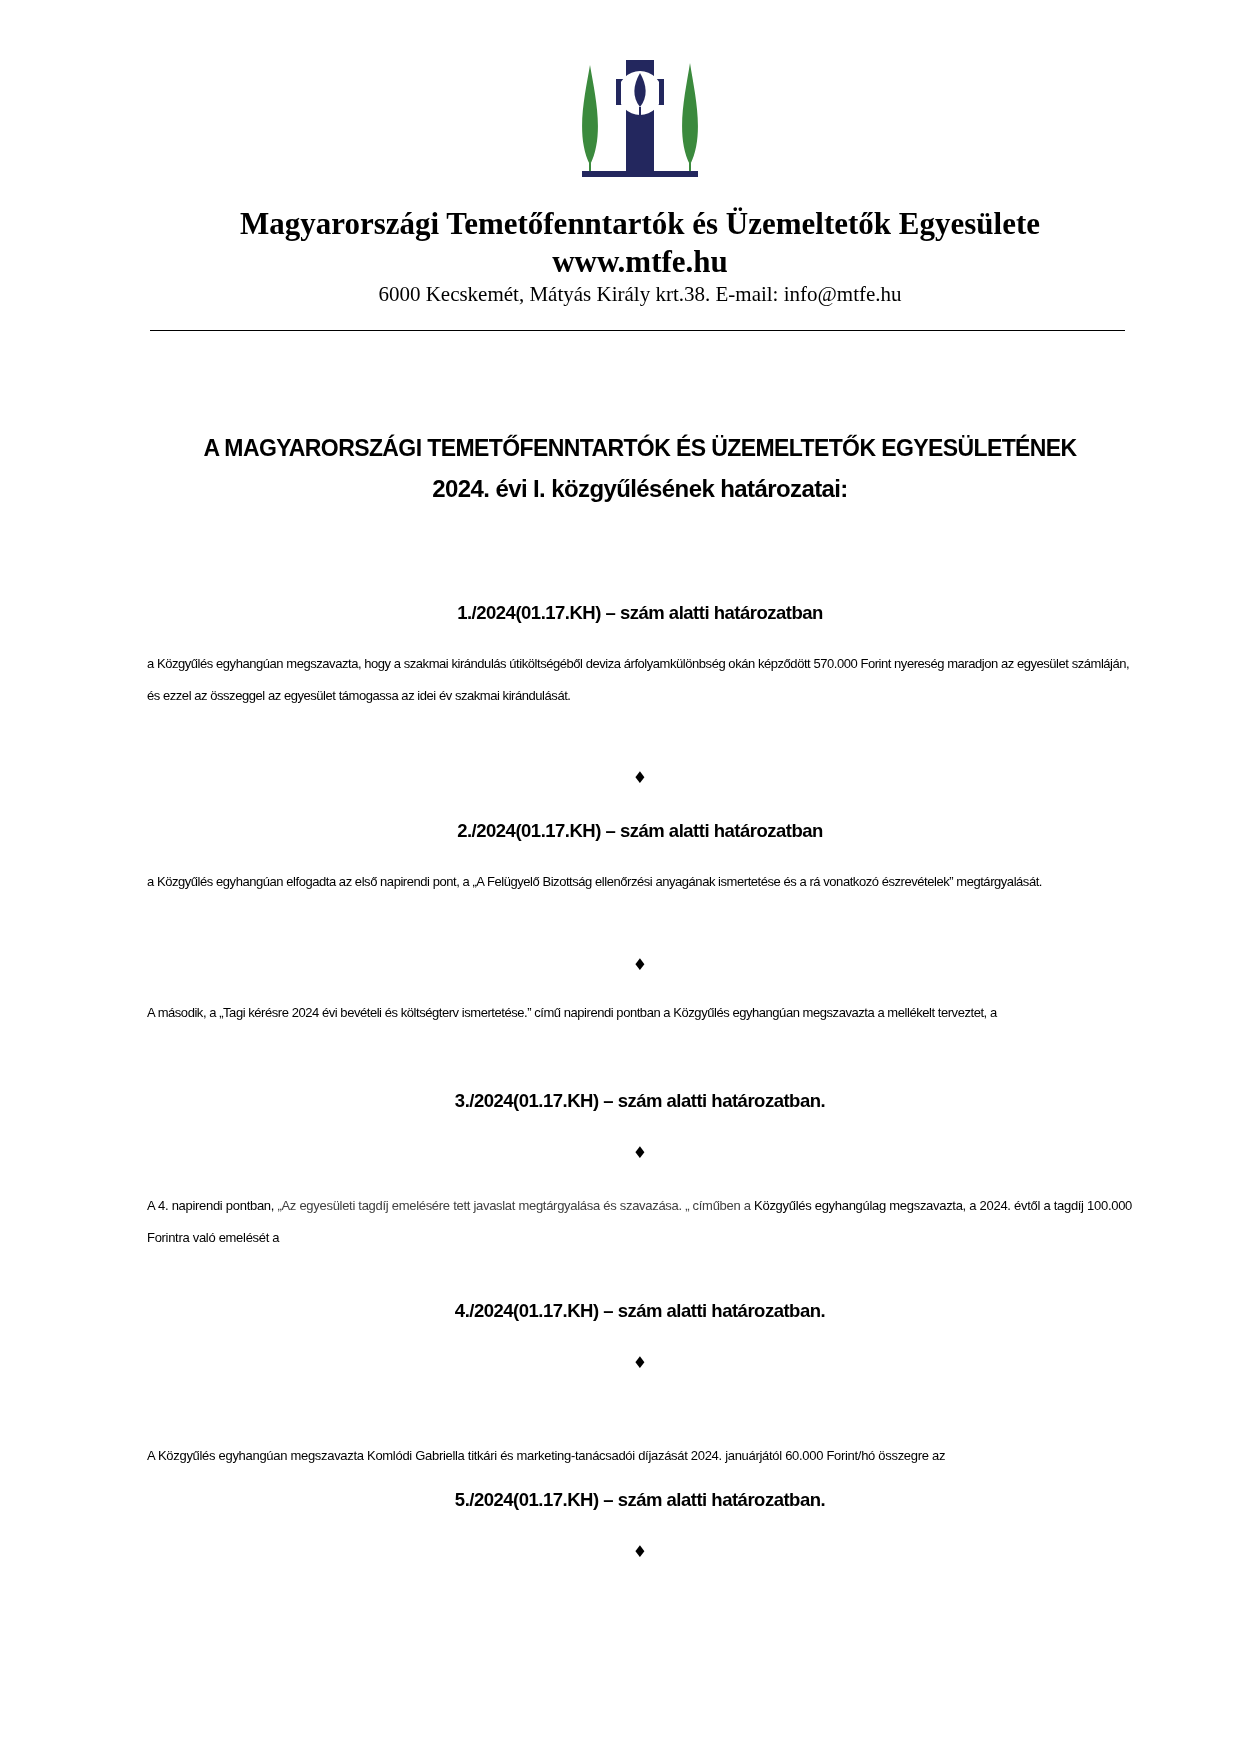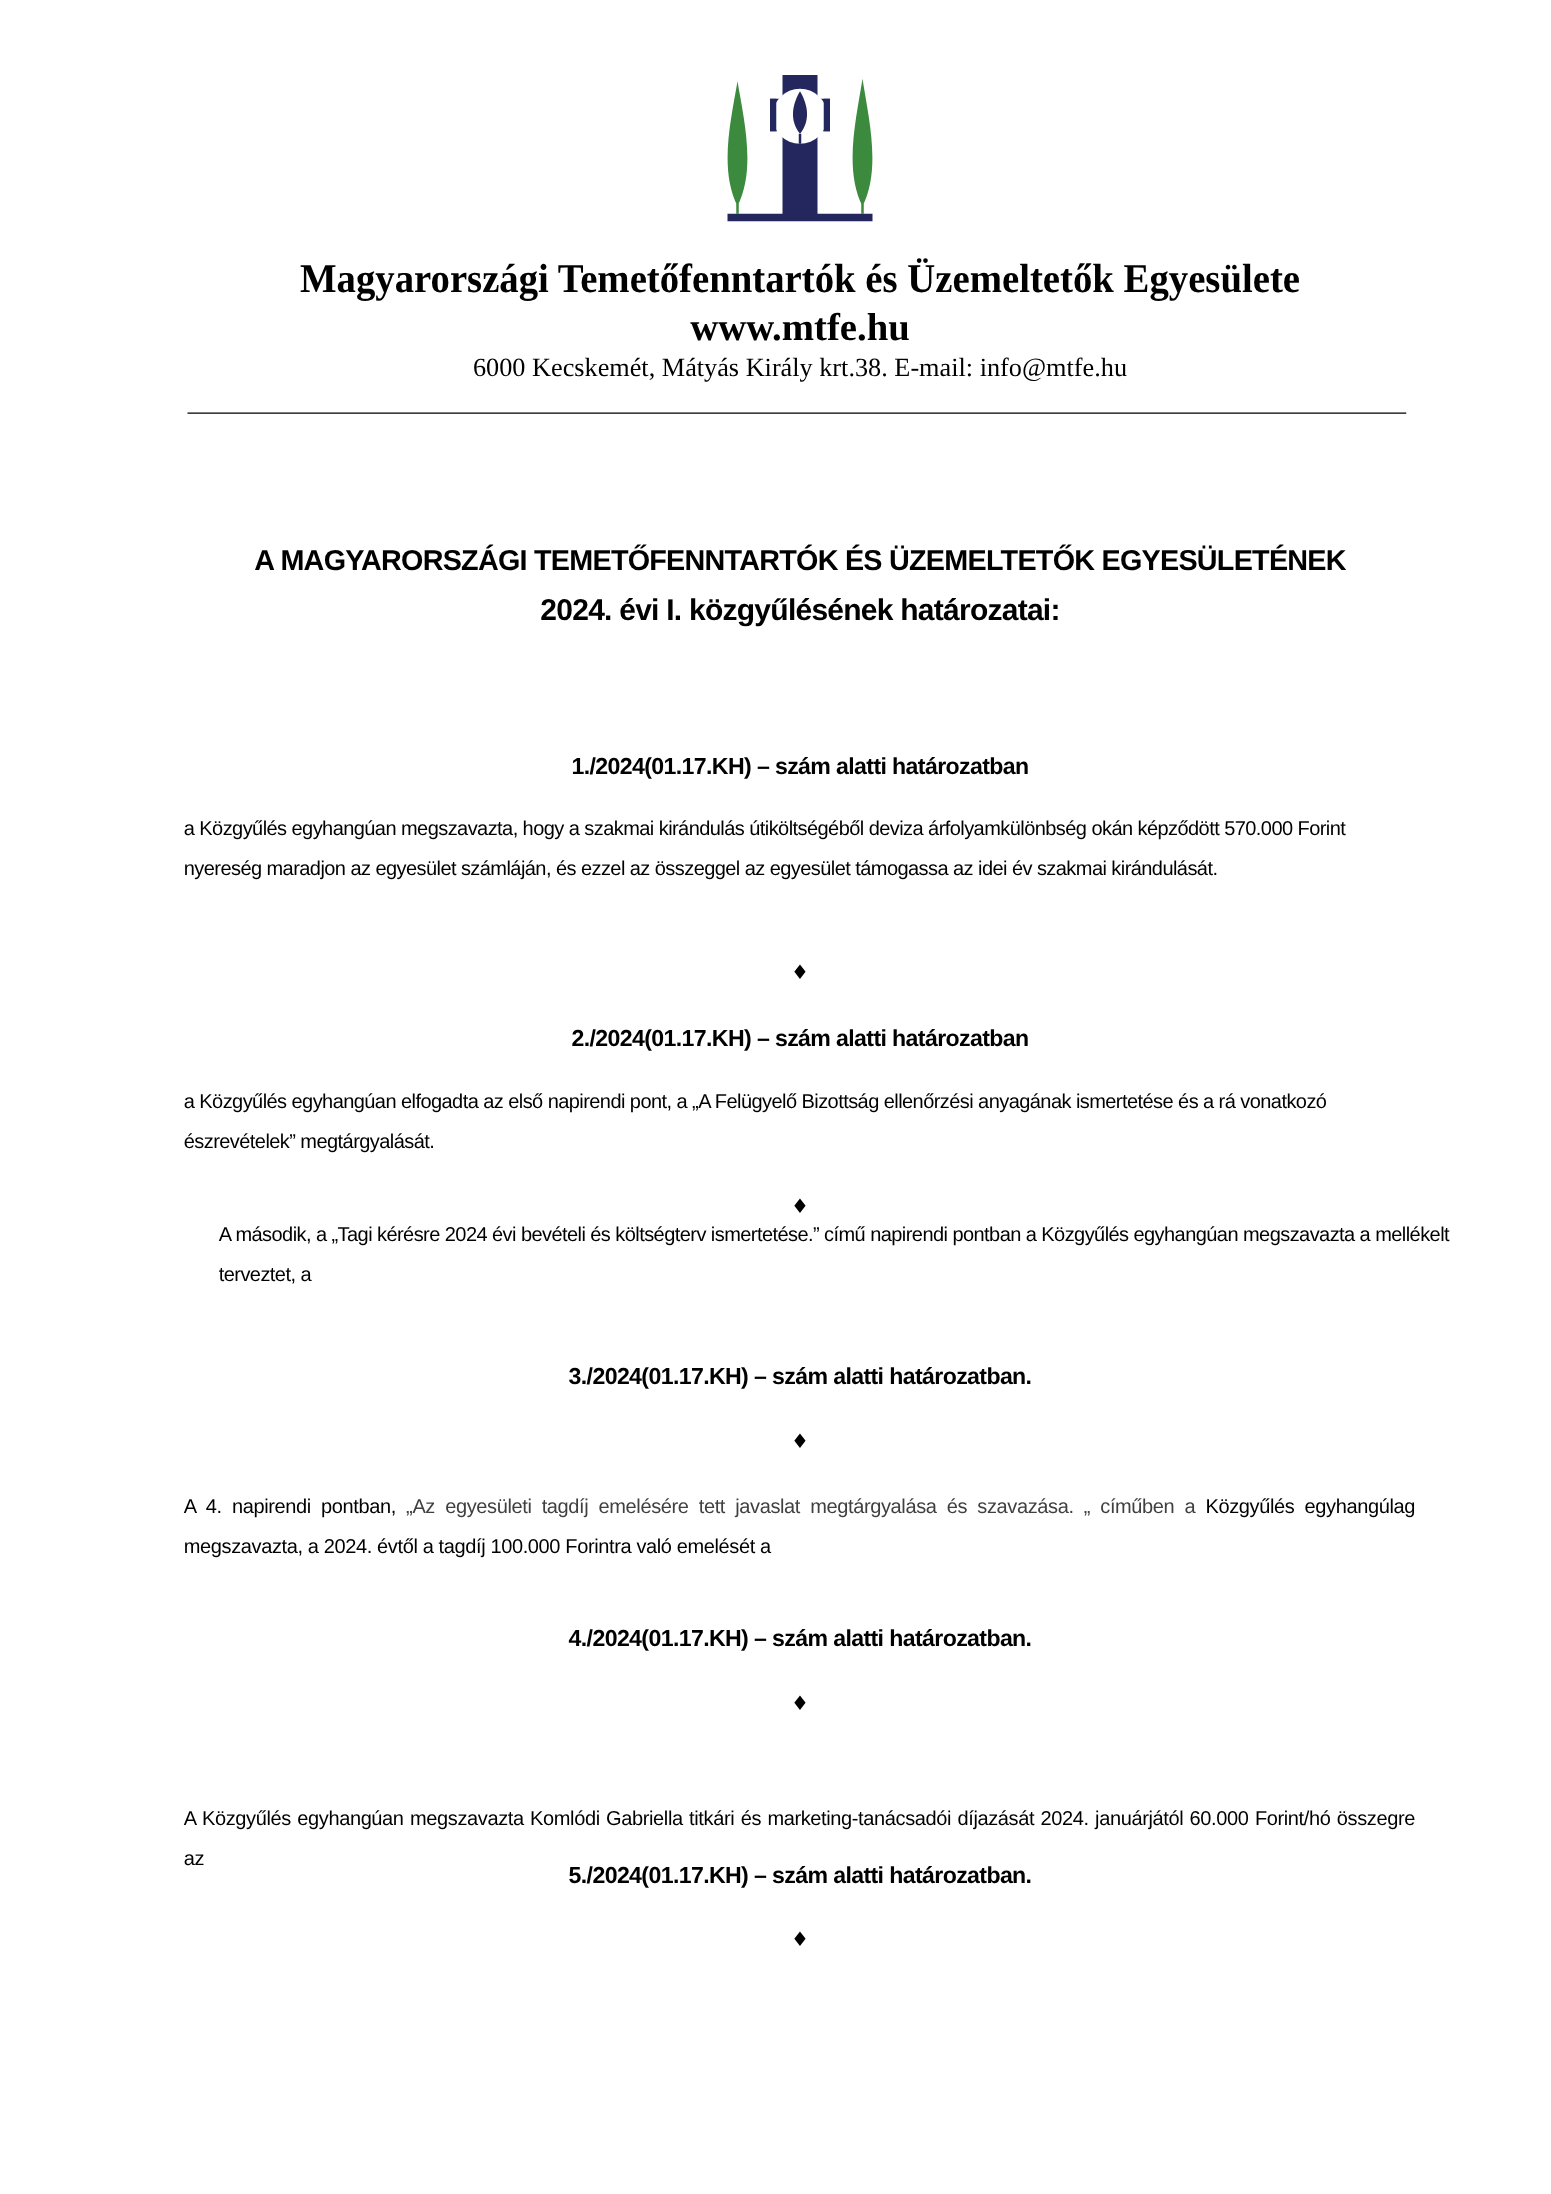--- a/index.html
+++ b/index.html
@@ -12,21 +12,21 @@
     .org-addr { position: absolute; left: 0; width: 1280px; top: 282px; text-align: center;
       font-family: "Liberation Serif", serif; font-size: 21px; }
     .rule { position: absolute; left: 150px; top: 330px; width: 975px; height: 0; border-top: 1.5px solid #000; }
     .title1 { position: absolute; left: 0; width: 1280px; top: 435px; text-align: center;
       font-family: "Liberation Sans", sans-serif; font-weight: bold; font-size: 23px; letter-spacing: -0.6px; }
     .title2 { position: absolute; left: 0; width: 1280px; top: 475px; text-align: center;
       font-family: "Liberation Sans", sans-serif; font-weight: bold; font-size: 24px; letter-spacing: -0.6px; }
     .heading { position: absolute; left: 0; width: 1280px; text-align: center;
       font-family: "Liberation Sans", sans-serif; font-weight: bold; font-size: 18.5px; letter-spacing: -0.5px; }
     .para { position: absolute; left: 147px; width: 985px;
-      font-family: "Liberation Sans", sans-serif; font-size: 16px; line-height: 32px; letter-spacing: -0.45px; }
+      font-family: "Liberation Sans", sans-serif; font-size: 13px; line-height: 32px; letter-spacing: -0.45px; }
     .para.justify { text-align: justify; text-align-last: left; letter-spacing: -0.3px; }
     .diamond { position: absolute; left: 0; width: 1280px; text-align: center; font-family: "DejaVu Sans", sans-serif; font-size: 16px; }
     .gray { color: #404040; }
   </style>
 </head>
 <body>
 
 <svg class="logo" viewBox="0 0 126 125">
 
   <path d="M13 110 C -2 80, 8 40, 13 10 C 18 40, 28 80, 13 110 Z" fill="#3b8a3d"></path>
@@ -56,21 +56,21 @@
 <div class="title2">2024. évi I. közgyűlésének határozatai:</div>
 
 <div class="heading" style="top:602px;">1./2024(01.17.KH) – szám alatti határozatban</div>
 <div class="para" style="top:648px;">a Közgyűlés egyhangúan megszavazta, hogy a szakmai kirándulás útiköltségéből deviza árfolyamkülönbség okán képződött 570.000 Forint nyereség maradjon az egyesület számláján, és ezzel az összeggel az egyesület támogassa az idei év szakmai kirándulását.</div>
 <div class="diamond" style="top:768px;">♦</div>
 
 <div class="heading" style="top:820px;">2./2024(01.17.KH) – szám alatti határozatban</div>
 <div class="para" style="top:866px;">a Közgyűlés egyhangúan elfogadta az első napirendi pont, a „A Felügyelő Bizottság ellenőrzési anyagának ismertetése és a rá vonatkozó észrevételek” megtárgyalását.</div>
 <div class="diamond" style="top:955px;">♦</div>
 
-<div class="para" style="top:973px;margin-left:28px;">A második, a „Tagi kérésre 2024 évi bevételi és költségterv ismertetése.” című napirendi pontban a Közgyűlés egyhangúan megszavazta a mellékelt terveztet, a</div>
+<div class="para" style="top:997px;">A második, a „Tagi kérésre 2024 évi bevételi és költségterv ismertetése.” című napirendi pontban a Közgyűlés egyhangúan megszavazta a mellékelt terveztet, a</div>
 <div class="heading" style="top:1090px;">3./2024(01.17.KH) – szám alatti határozatban.</div>
 <div class="diamond" style="top:1143px;">♦</div>
 
 <div class="para justify" style="top:1190px;"><span>A 4. napirendi pontban, </span><span class="gray">„Az egyesületi tagdíj emelésére tett javaslat megtárgyalása és szavazása. „ címűben a </span><span>Közgyűlés egyhangúlag megszavazta, a 2024. évtől a tagdíj 100.000 Forintra való emelését a</span></div>
 <div class="heading" style="top:1300px;">4./2024(01.17.KH) – szám alatti határozatban.</div>
 <div class="diamond" style="top:1353px;">♦</div>
 
 <div class="para justify" style="top:1399px;margin-top:41px;">A Közgyűlés egyhangúan megszavazta Komlódi Gabriella titkári és marketing-tanácsadói díjazását 2024. januárjától 60.000 Forint/hó összegre az</div>
 <div class="heading" style="top:1489px;">5./2024(01.17.KH) – szám alatti határozatban.</div>
 <div class="diamond" style="top:1542px;">♦</div>

